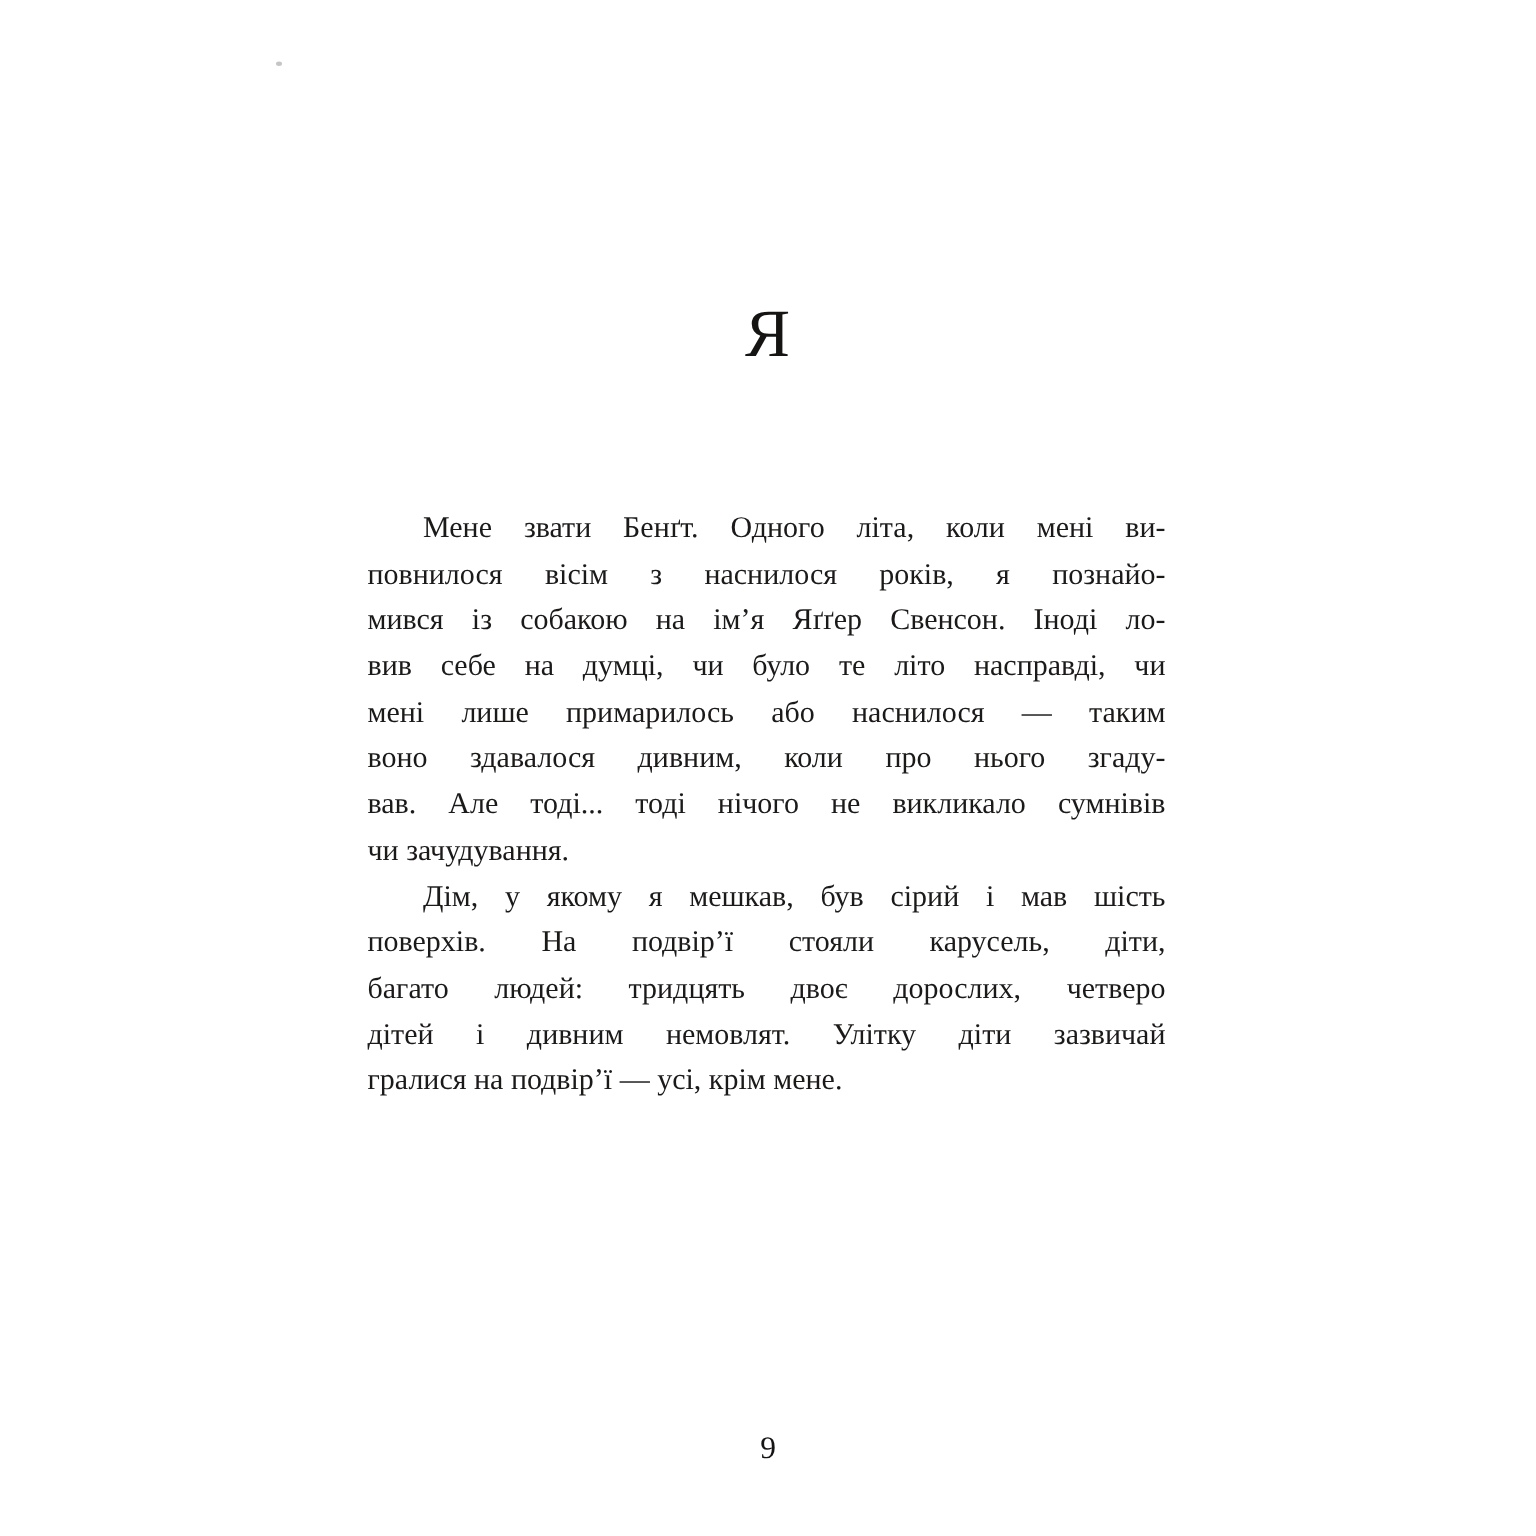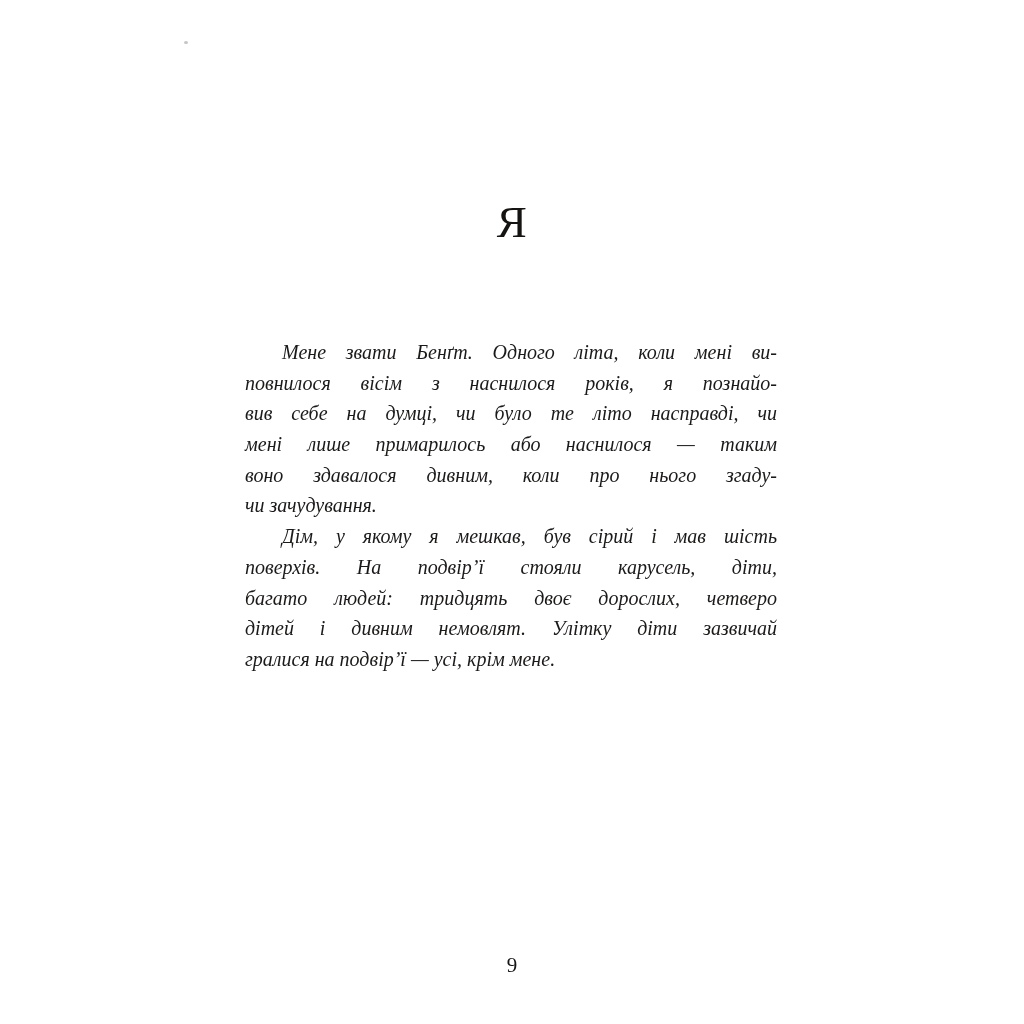--- a/index.html
+++ b/index.html
@@ -33,21 +33,20 @@
     left: 245px;
     top: 337px;
     width: 532px;
     font-size: 20px;
     line-height: 30.7px;
     color: #1c1a19;
   }
   .paragraph {
     margin: 0;
     padding: 0;
-    font-style: italic;
   }
   .line {
     text-align: justify;
     text-align-last: justify;
     white-space: normal;
     height: 30.7px;
   }
   .line.first {
     text-indent: 37px;
   }
@@ -80,23 +79,25 @@
 
 <div class="page">
   <div class="artifact-dot"></div>
 
   <div class="chapter-title">Я</div>
 
   <div class="text-block">
       <div class="paragraph">
         <div class="line first">Мене звати Бенґт. Одного літа, коли мені ви-</div>
         <div class="line">повнилося вісім з наснилося років, я познайо-</div>
+        <div class="line">мився із собакою на ім’я Яґґер Свенсон. Іноді ло-</div>
         <div class="line">вив себе на думці, чи було те літо насправді, чи</div>
         <div class="line">мені лише примарилось або наснилося — таким</div>
         <div class="line">воно здавалося дивним, коли про нього згаду-</div>
+        <div class="line">вав. Але тоді... тоді нічого не викликало сумнівів</div>
         <div class="line last">чи зачудування.</div>
       </div>
       <div class="paragraph">
         <div class="line first">Дім, у якому я мешкав, був сірий і мав шість</div>
         <div class="line">поверхів. На подвір’ї стояли карусель, діти,</div>
         <div class="line">багато людей: тридцять двоє дорослих, четверо</div>
         <div class="line">дітей і дивним немовлят. Улітку діти зазвичай</div>
         <div class="line last">гралися на подвір’ї — усі, крім мене.</div>
       </div>
     </div>

